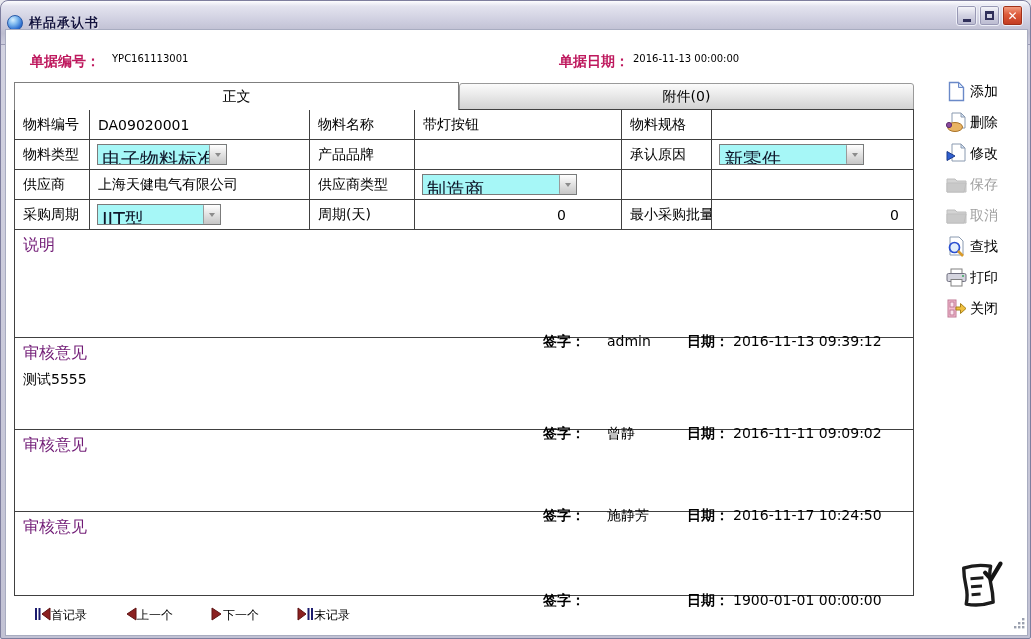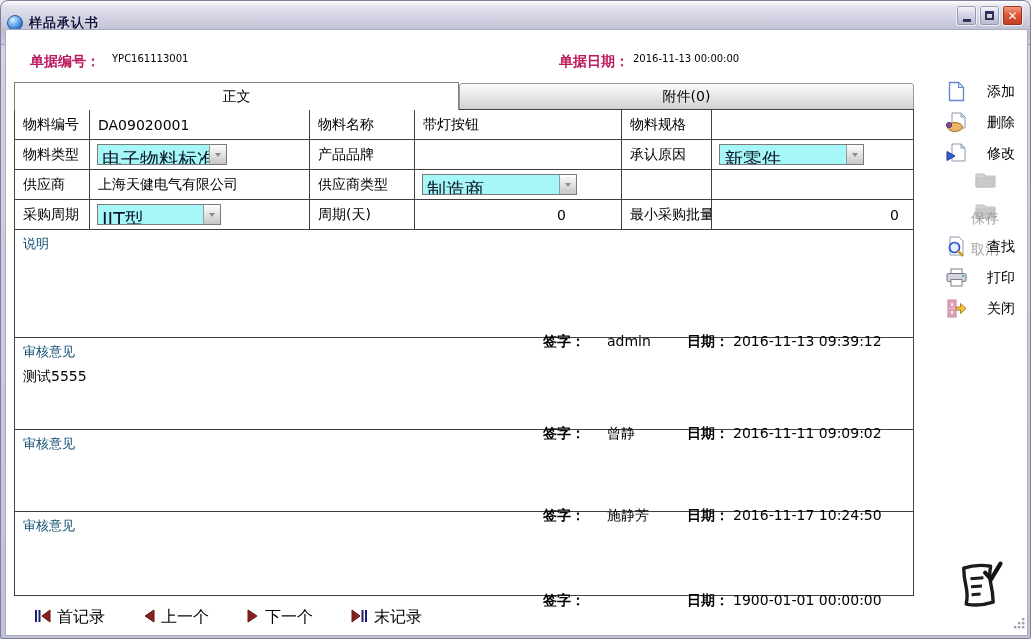--- a/index.html
+++ b/index.html
@@ -87,39 +87,39 @@
   .dd-text { flex:1; font-size:19px; padding:2px 0 0 4px; color:#0f172a; overflow:hidden; white-space:nowrap; }
   .dd-btn {
     width:17px; border-left:1px solid #9a9a9a; border-radius:1px;
     background:linear-gradient(180deg,#ffffff,#e2e2e2 50%,#c6c6c6);
     display:flex; align-items:center; justify-content:center;
   }
   .dd-arrow { width:0; height:0; border:3px solid transparent; border-top:4px solid #8c8c8c; margin-top:4px; }
   
   .section { position:relative; border-bottom:1px solid #404040; padding:5px 8px; }
   .section:last-child { border-bottom:none; }
-  .section-title { font-size:13px; color:#0c4a6e; }
+  .section-title { font-size:16px; color:#701a75; }
   .section-content { font-size:14px; color:#000; margin-top:7px; }
   .sign-row { position:absolute; left:0; right:0; bottom:9px; height:18px; font-size:14px; }
   .sign-row span { position:absolute; white-space:nowrap;margin-top:23px; }
   .sign-label { left:528px; font-weight:bold; }
   .signer-name { left:592px; }
   .date-label { left:672px; font-weight:bold; }
   .date-value { left:718px; }
   
   .sidebar { position:absolute; left:940px; top:46px; width:78px; }
-  .side-btn { height:31px; display:flex; align-items:center; gap:20px; cursor:pointer; }
+  .side-btn { height:31px; display:flex; align-items:center; gap:3px; cursor:pointer; }
   .side-btn .icn { width:21px; height:21px; display:flex; align-items:center; justify-content:center; flex:0 0 auto; }
   .side-label { font-size:14px; color:#000; }
-  .side-btn.disabled { cursor:default;flex-direction:column; }
+  .side-btn.disabled { cursor:default; }
   .side-btn.disabled .side-label { color:#a0a0a0; }
   .side-btn.disabled .icn { filter:grayscale(1); opacity:.55; }
   
   .recnav { position:absolute; left:28px; top:577px; display:flex; gap:38px; }
-  .recnav-item { display:flex; align-items:center; gap:6px; cursor:pointer; font-size:16px; color:#000; }
+  .recnav-item { display:flex; align-items:center; gap:0; cursor:pointer; font-size:12px; color:#000; }
   
   .logo { position:absolute; left:950px; top:530px; }
   .grip { position:absolute; right:1px; bottom:1px; cursor:nwse-resize; }
 </style>
 </head>
 <body>
 
 <div class="window">
 
   <div class="titlebar">

